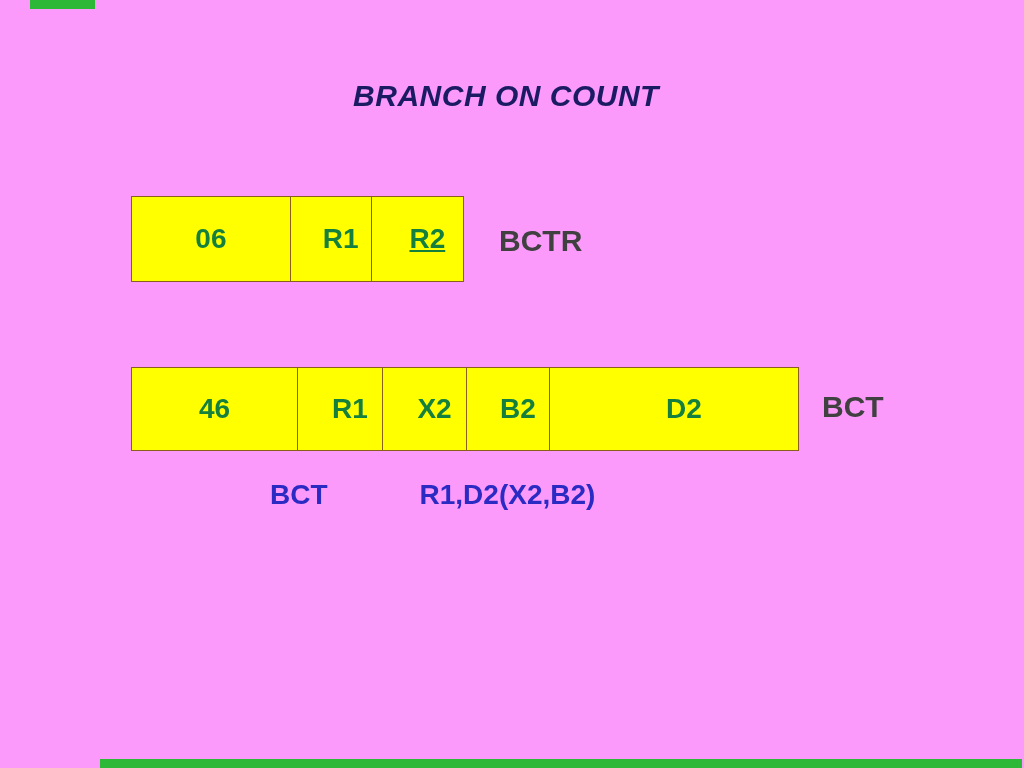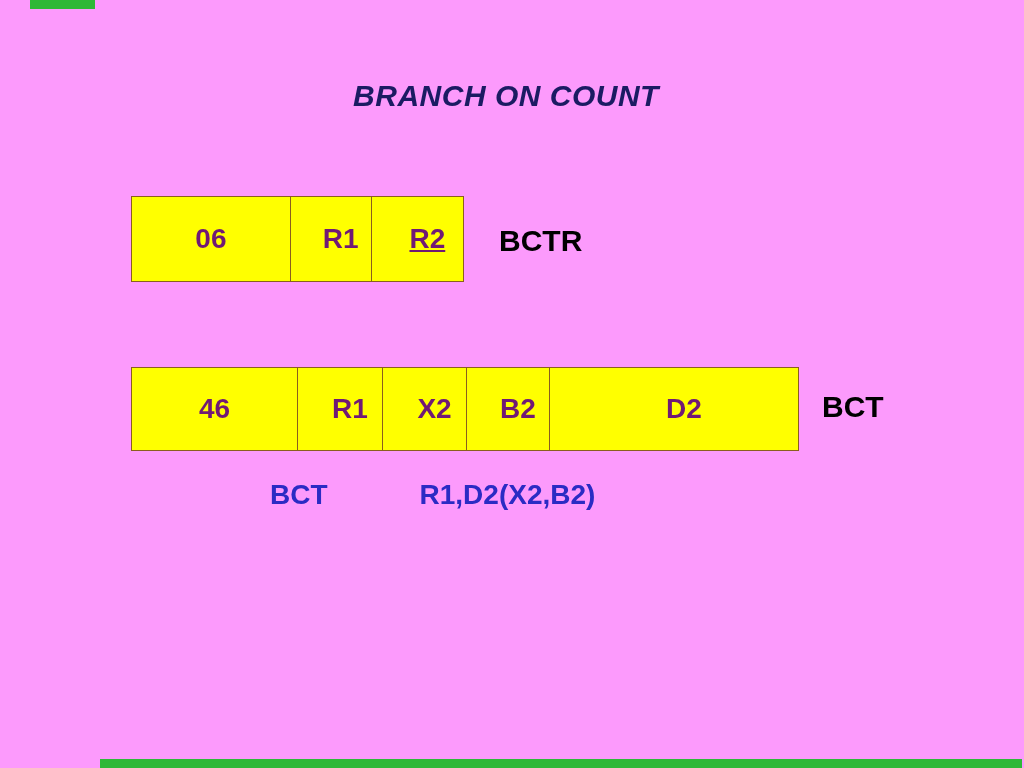--- a/index.html
+++ b/index.html
@@ -54,21 +54,21 @@
     background: #FFFF00;
     border: 1px solid #8A5F1E;
     box-sizing: border-box;
   }
   .ibox .cell {
     display: flex;
     align-items: center;
     justify-content: center;
     font-size: 28px;
     font-weight: bold;
-    color: #701a75;
+    color: #15803d;
     box-sizing: border-box;
   }
   .ibox .cell + .cell {
     border-left: 1px solid #8A5F1E;
     padding-left: 20px;
   }
   .box-bctr {
     left: 131px;
     top: 196px;
     width: 333px;
@@ -85,21 +85,21 @@
   }
   .box-bct .c0 { width: 165px; }
   .box-bct .c1 { width: 85px; }
   .box-bct .c2 { width: 84px; }
   .box-bct .c3 { width: 83px; }
   .box-bct .c4 { width: 249px; }
   .mnemonic {
     position: absolute;
     font-size: 30px;
     font-weight: bold;
-    color: #000000;
+    color: #404040;
     white-space: nowrap;
   }
   .mn-bctr {
     left: 499px;
     top: 224px;
   }
   .mn-bct {
     left: 822px;
     top: 390px;
   }

